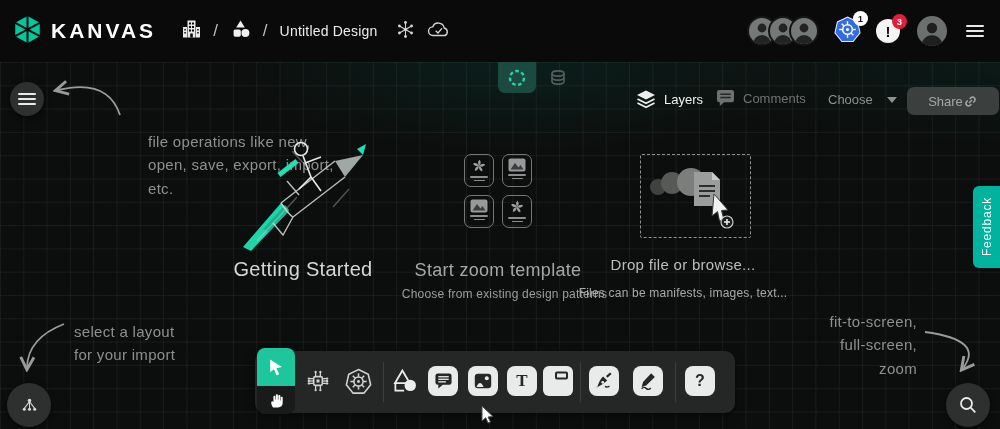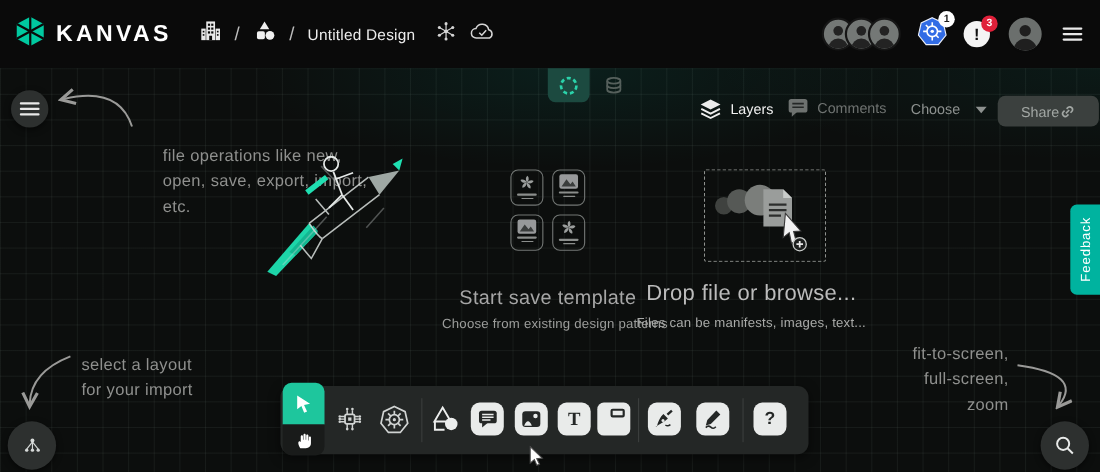--- a/index.html
+++ b/index.html
@@ -308,20 +308,21 @@
         <g stroke="#e6eae8" stroke-width="1.6" fill="none">
           <circle cx="64" cy="12" r="6.5"></circle>
           <path d="M66 19 L74 40"></path>
           <path d="M68 26 L84 20"></path>
           <path d="M74 40 L62 52"></path>
           <path d="M74 40 L84 54"></path>
         </g>
         <path d="M60 24 L42 38" stroke="#1fe0b2" stroke-width="5" fill="none"></path>
       </svg>
     </div>
+    <div class="card-title" style="left:203px;top:196px;width:200px;color:#d6d6d6;font-size:20px;">Getting Started</div>
 
     <div class="tile-grid">
       <div class="tile">
         <svg width="16" height="16" viewBox="0 0 24 24">
           <g fill="#9b9e9d">
             <path d="M12 12 C10 8 10 4.5 12.8 2.6 C15.4 5.2 15 9.2 12 12Z"></path>
             <path d="M12 12 C10 8 10 4.5 12.8 2.6 C15.4 5.2 15 9.2 12 12Z" transform="rotate(72,12,12)"></path>
             <path d="M12 12 C10 8 10 4.5 12.8 2.6 C15.4 5.2 15 9.2 12 12Z" transform="rotate(144,12,12)"></path>
             <path d="M12 12 C10 8 10 4.5 12.8 2.6 C15.4 5.2 15 9.2 12 12Z" transform="rotate(216,12,12)"></path>
             <path d="M12 12 C10 8 10 4.5 12.8 2.6 C15.4 5.2 15 9.2 12 12Z" transform="rotate(288,12,12)"></path>
@@ -353,21 +354,21 @@
             <path d="M12 12 C10 8 10 4.5 12.8 2.6 C15.4 5.2 15 9.2 12 12Z" transform="rotate(72,12,12)"></path>
             <path d="M12 12 C10 8 10 4.5 12.8 2.6 C15.4 5.2 15 9.2 12 12Z" transform="rotate(144,12,12)"></path>
             <path d="M12 12 C10 8 10 4.5 12.8 2.6 C15.4 5.2 15 9.2 12 12Z" transform="rotate(216,12,12)"></path>
             <path d="M12 12 C10 8 10 4.5 12.8 2.6 C15.4 5.2 15 9.2 12 12Z" transform="rotate(288,12,12)"></path>
           </g>
         </svg>
         <span class="ln"></span>
           <span class="ln short"></span>
       </div>
     </div>
-    <div class="card-title" style="left:398px;top:198px;width:200px;color:#a6a6a6;font-size:18px;">Start save template</div>
+    <div class="card-title" style="left:398px;top:198px;width:200px;color:#a6a6a6;font-size:18px;">Start zoom template</div>
     <div class="card-sub" style="left:378px;top:225px;width:240px;color:#9c9d9b;padding-left:13px;">Choose from existing design patterns</div>
 
     <div class="dropzone"></div>
     <div style="position:absolute;left:648px;top:100px;width:100px;height:70px;pointer-events:none;">
       <svg width="100" height="70" viewBox="0 0 100 70">
         <circle cx="10" cy="25" r="8" fill="#3f423f"></circle>
         <circle cx="24" cy="21" r="11" fill="#565956"></circle>
         <circle cx="43" cy="20" r="14" fill="#7b7e7b"></circle>
 
         <g>
@@ -379,21 +380,21 @@
             <line x1="51" y1="34" x2="62" y2="34"></line>
           </g>
         </g>
 
         <path d="M66 32 L80 48 L73.5 48.5 L76 58 L71.5 59 L69.5 49.5 L64 54 Z" fill="#f2f2f2" stroke="#3a3a3a" stroke-width="1"></path>
         <circle cx="79" cy="60" r="6" fill="#1d1f1e" stroke="#c9ccca" stroke-width="1.2"></circle>
         <line x1="79" y1="57" x2="79" y2="63" stroke="#e8e8e8" stroke-width="1.6"></line>
         <line x1="76" y1="60" x2="82" y2="60" stroke="#e8e8e8" stroke-width="1.6"></line>
       </svg>
     </div>
-    <div class="card-title" style="left:573px;top:194px;width:220px;color:#bcbcbc;font-size:20px;">Drop file or browse...</div>
+    <div class="card-title" style="left:573px;top:194px;width:220px;color:#bcbcbc;font-size:15px;">Drop file or browse...</div>
     <div class="card-sub" style="left:563px;top:224px;width:240px;text-align:center;">Files can be manifests, images, text...</div>
 
     <div class="ctl" style="left:636px;top:27px;">
       <svg width="20" height="20" viewBox="0 0 20 20">
         <polygon points="10,1.5 19,6 10,10.5 1,6" fill="#ececec"></polygon>
         <path d="M1.5 10 L10 14.3 L18.5 10" fill="none" stroke="#ececec" stroke-width="1.7"></path>
         <path d="M1.5 14 L10 18.3 L18.5 14" fill="none" stroke="#ececec" stroke-width="1.7"></path>
       </svg>
       <span class="ctl-label" style="color:#f1f1f1;">Layers</span>
     </div>

